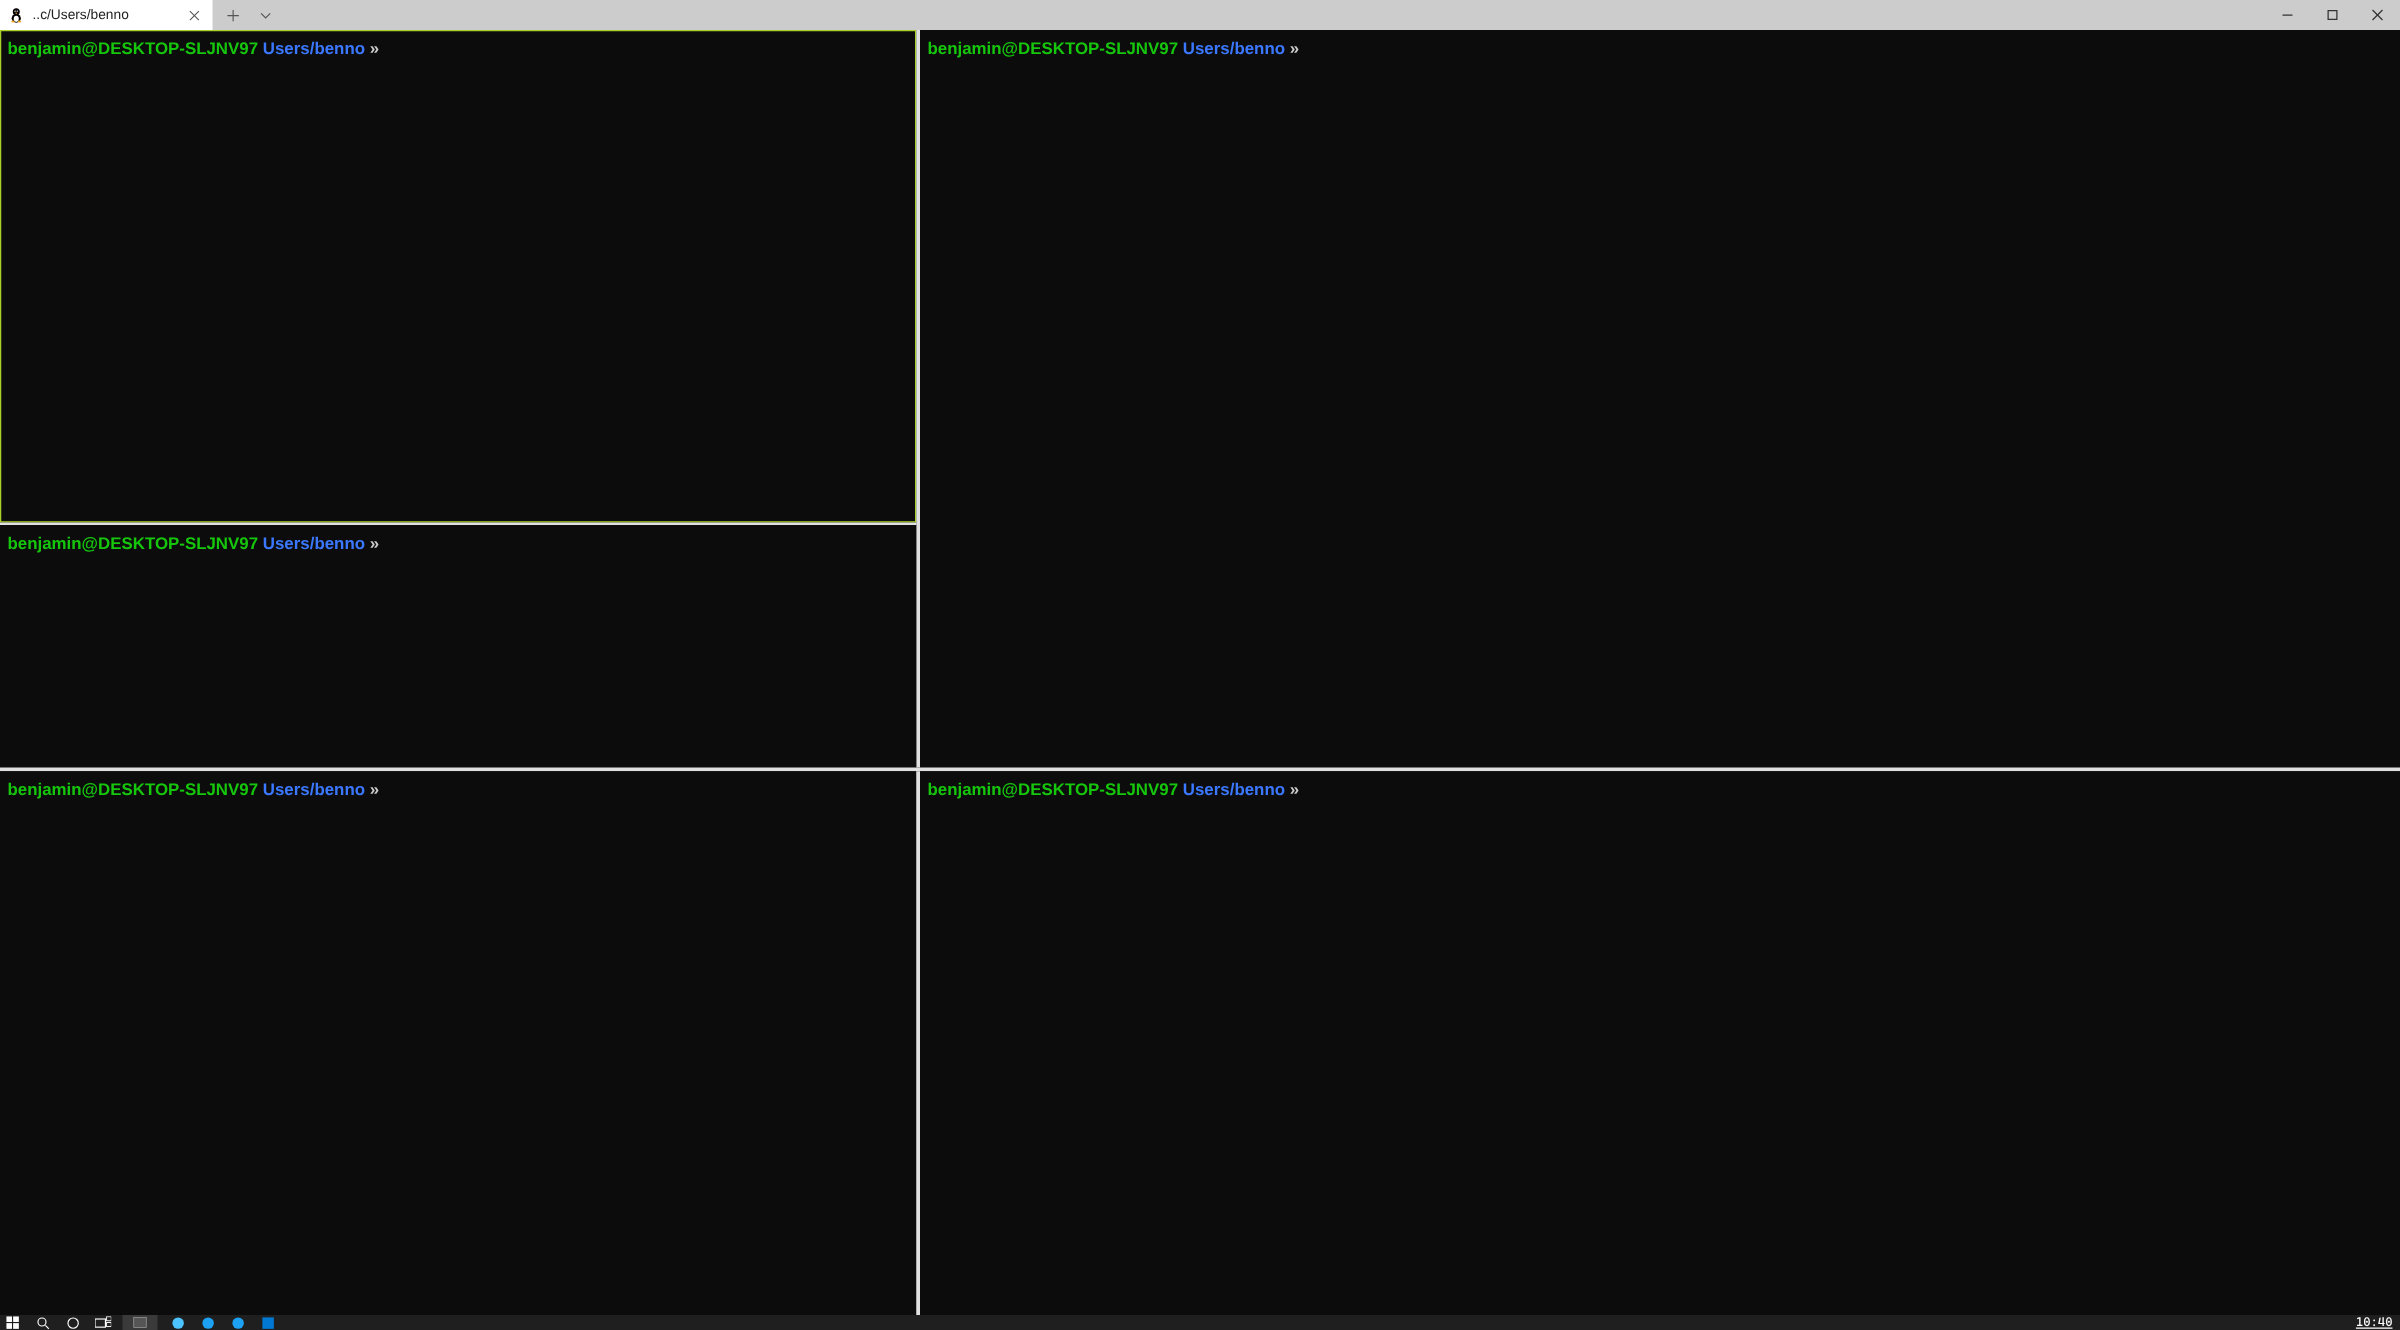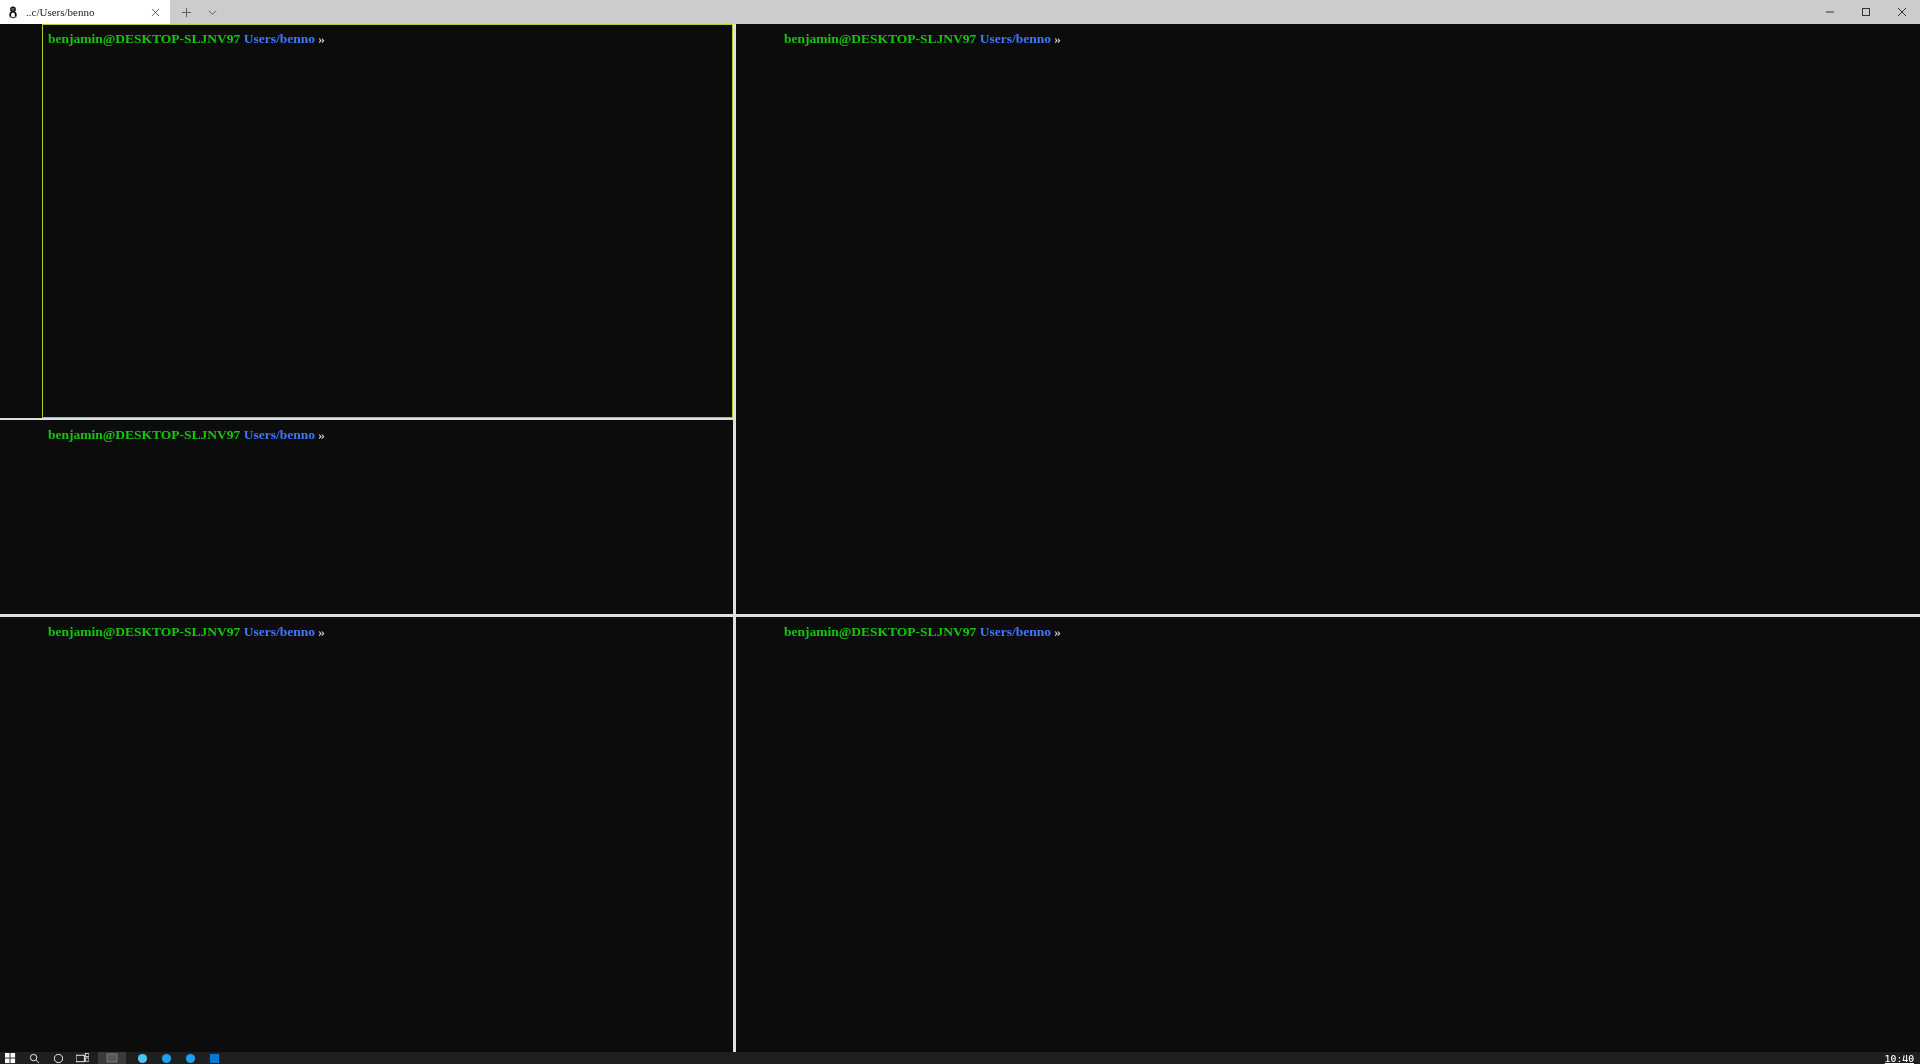--- a/index.html
+++ b/index.html
@@ -3,31 +3,31 @@
   <meta charset="utf-8">
   <style>
     * { margin: 0; padding: 0; box-sizing: border-box; }
     html, body { width: 100%; height: 100%; overflow: hidden; font-family: 'Cascadia Mono', 'Consolas', monospace; font-size: 13px; }
     body { display: flex; flex-direction: column; background: #c0c0c0; }
     
     
     .titlebar { height: 24px; background: #cccccc; display: flex; align-items: stretch; user-select: none; }
     .tab { display: flex; align-items: center; background: #ffffff; padding: 0 8px 0 6px; gap: 6px; min-width: 170px; position: relative; }
     .tab-icon { width: 14px; height: 14px; display: flex; align-items: center; justify-content: center; }
-    .tab-title { font-family: Liberation Serif, serif; font-size: 11px; color: #222; flex: 1; white-space: nowrap; overflow: hidden; text-overflow: ellipsis; }
+    .tab-title { font-family: Liberation Sans, sans-serif; font-size: 11px; color: #222; flex: 1; white-space: nowrap; overflow: hidden; text-overflow: ellipsis; }
     .tab-close { width: 14px; height: 14px; display: flex; align-items: center; justify-content: center; color: #666; font-size: 11px; cursor: pointer; }
     .tab-actions { display: flex; align-items: center; padding: 0 4px; gap: 2px; }
     .tab-btn { width: 24px; height: 24px; display: flex; align-items: center; justify-content: center; color: #555; cursor: pointer; }
     .titlebar-spacer { flex: 1; }
     .window-controls { display: flex; align-items: stretch; }
     .win-btn { width: 36px; display: flex; align-items: center; justify-content: center; color: #333; cursor: pointer; }
     
     
     .terminal-area { flex: 1; background: #0c0c0c; display: grid; grid-template-columns: 733px 3px 1fr; grid-template-rows: 394px 2px 194px 3px 1fr; }
-    .pane { background: #0c0c0c; padding: 6px; color: #ccc; font-family: Liberation Serif, serif; font-size: 13.5px; line-height: 1.3; white-space: pre; overflow: hidden; margin-left: 42px; }
+    .pane { background: #0c0c0c; padding: 6px; color: #ccc; font-family: Liberation Sans, sans-serif; font-size: 13.5px; line-height: 1.3; white-space: pre; overflow: hidden; }
     .pane.focused { border: 1px solid #a7d129; padding: 5px; }
     .splitter-v { background: #e0e0e0; cursor: col-resize; }
     .splitter-h { background: #e0e0e0; cursor: row-resize; }
     
     .pane1 { grid-column: 1; grid-row: 1; }
     .pane2 { grid-column: 3; grid-row: 1 / 4; }
     .pane3 { grid-column: 1; grid-row: 3; }
     .pane4 { grid-column: 1; grid-row: 5; }
     .pane5 { grid-column: 3; grid-row: 5; }
     .sv1  { grid-column: 2; grid-row: 1 / 4; }

